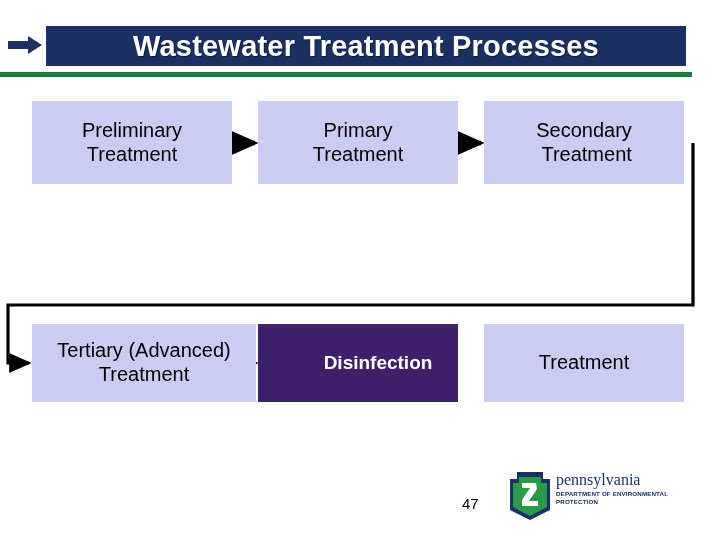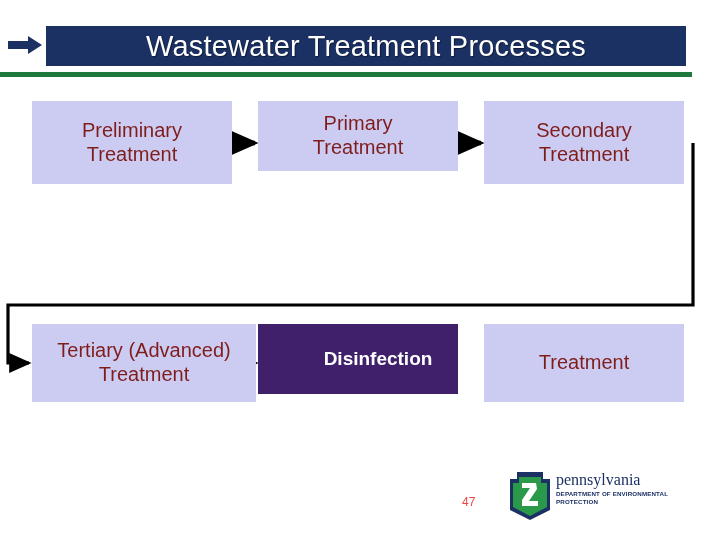--- a/index.html
+++ b/index.html
@@ -23,21 +23,21 @@
     width: 640px;
     height: 40px;
     background: #1b3164;
     display: flex;
     align-items: center;
     justify-content: center;
   }
   #title-text {
     color: #ffffff;
     font-size: 29px;
-    font-weight: normal;
+    font-weight: bold;
     letter-spacing: 0.2px;
     white-space: nowrap;
     text-shadow: 1px 1px 1px rgba(0,0,0,0.45);
   }
   #title-rule {
     position: absolute;
     left: 0px;
     top: 72px;
     width: 692px;
     height: 5px;
@@ -56,53 +56,53 @@
     position: absolute;
     display: flex;
     align-items: center;
     justify-content: center;
     text-align: center;
     box-sizing: border-box;
     line-height: 1.18;
   }
   .box-lav {
     background: #ccccf2;
-    color: #7f1d1d;
+    color: #000000;
     font-size: 20px;
   }
   .box-purple {
     background: #40206a;
     color: #ffffff;
     font-size: 19px;
     font-weight: bold;
   }
   .box span { display: block; white-space: nowrap; }
 
   #box-preliminary { left: 32px;  top: 101px; width: 200px; height: 83px; }
-  #box-primary     { left: 258px; top: 101px; width: 200px; height: 70px; }
-  #box-secondary   { left: 484px; top: 101px; width: 200px; height: 83px; }
+  #box-primary     { left: 258px; top: 101px; width: 200px; height: 83px; }
+  #box-secondary   { left: 484px; top: 101px; width: 200px; height: 83px; text-align: right; }
   #box-tertiary    { left: 32px;  top: 324px; width: 224px; height: 78px; }
-  #box-disinfection{ left: 258px; top: 324px; width: 200px; height: 70px; padding-left: 40px; }
+  #box-disinfection{ left: 258px; top: 324px; width: 200px; height: 78px; padding-left: 40px; }
   #box-solids      { left: 484px; top: 324px; width: 200px; height: 78px; }
 
   
   #connectors {
     position: absolute;
     left: 0; top: 0;
     width: 720px; height: 540px;
     pointer-events: none;
   }
 
   
   #page-number {
     position: absolute;
     left: 462px;
     top: 495px;
-    font-size: 12px;
-    color: #ef4444;
+    font-size: 15px;
+    color: #000000;
   }
   #logo {
     position: absolute;
     left: 505px;
     top: 470px;
     width: 190px;
     height: 56px;
   }
   #logo-text {
     position: absolute;

